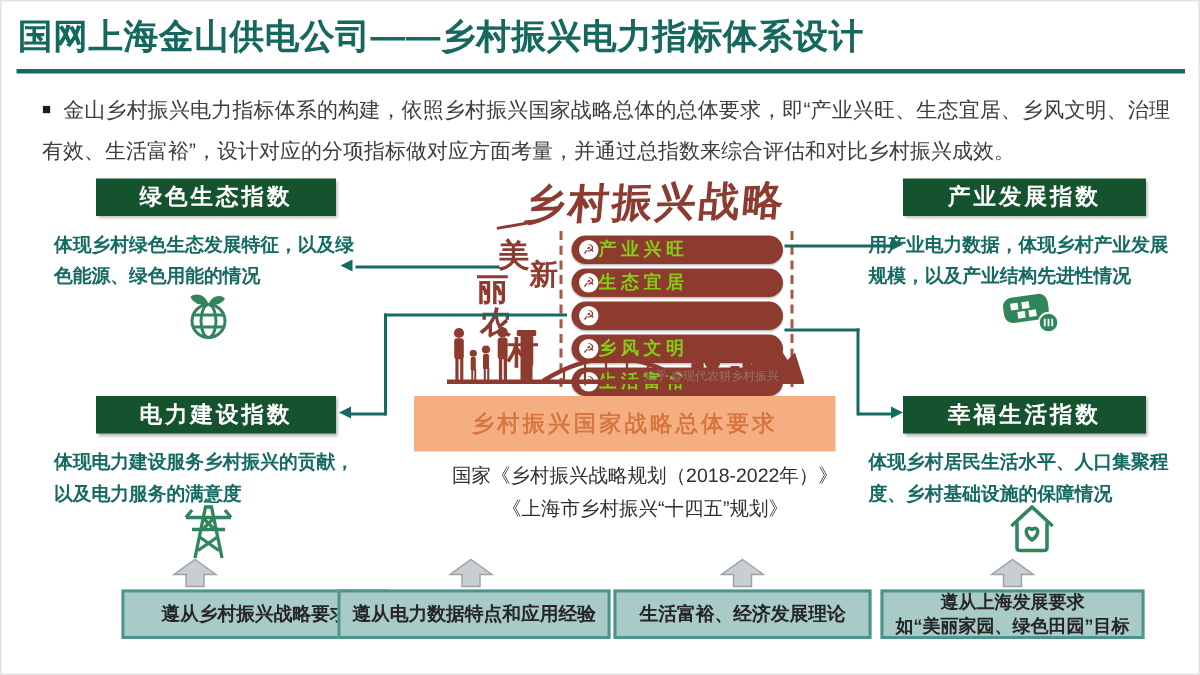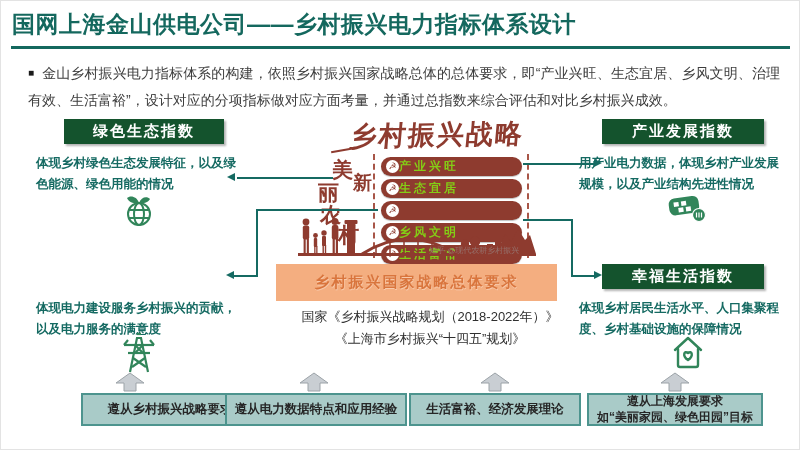--- a/index.html
+++ b/index.html
@@ -94,20 +94,21 @@
 <body>
 
 <div class="slide">
 
   <div class="title">国网上海金山供电公司——乡村振兴电力指标体系设计</div>
   <div class="title-rule"></div>
   <div class="intro"><span class="bullet">■</span><span>金山乡村振兴电力指标体系的构建，依照乡村振兴国家战略总体的总体要求，即“产业兴旺、生态宜居、乡风文明、治理有效、生活富裕”，设计对应的分项指标做对应方面考量，并通过总指数来综合评估和对比乡村振兴成效。</span></div>
 
   <div class="idx-header idx-eco">绿色生态指数</div>
   <div class="idx-header idx-ind">产业发展指数</div>
+  <div class="idx-header idx-pow">电力建设指数</div>
   <div class="idx-header idx-hap">幸福生活指数</div>
 
   <div class="idx-desc desc-eco">体现乡村绿色生态发展特征，以及绿色能源、绿色用能的情况</div>
   <div class="idx-desc desc-ind">用产业电力数据，体现乡村产业发展规模，以及产业结构先进性情况</div>
   <div class="idx-desc desc-pow">体现电力建设服务乡村振兴的贡献，以及电力服务的满意度</div>
   <div class="idx-desc desc-hap">体现乡村居民生活水平、人口集聚程度、乡村基础设施的保障情况</div>
 
   <svg class="idx-icon" style="left:120px;top:191px" width="36" height="36" viewBox="0 0 36 36">
     <g stroke="#31855A" stroke-width="2" fill="none">
       <circle cx="18" cy="22" r="11"></circle>

